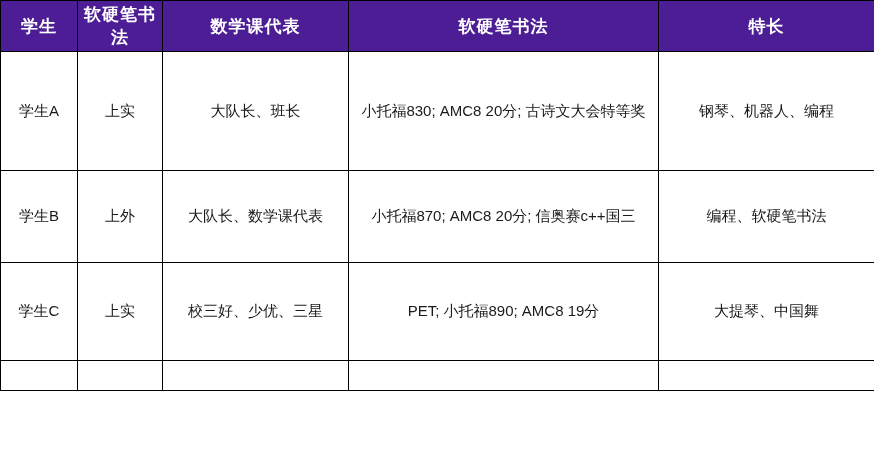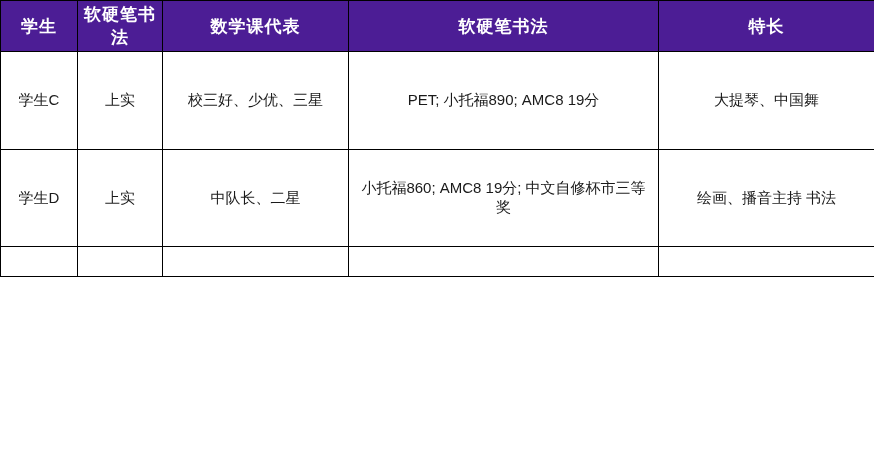--- a/index.html
+++ b/index.html
@@ -64,33 +64,40 @@
     <thead>
       <tr>
         <th>学生</th>
         <th>软硬笔书法</th>
         <th>数学课代表</th>
         <th>软硬笔书法</th>
         <th>特长</th>
       </tr>
     </thead>
     <tbody>
+      <tr class="row-a">
+        <td>学生A</td>
+        <td>上实</td>
+        <td>大队长、班长</td>
+        <td>小托福830; AMC8 20分; 古诗文大会特等奖</td>
+        <td>钢琴、机器人、编程</td>
+      </tr>
+      <tr class="row-b">
+        <td>学生B</td>
+        <td>上外</td>
+        <td>大队长、数学课代表</td>
+        <td>小托福870; AMC8 20分; 信奥赛c++国三</td>
+        <td>编程、软硬笔书法</td>
+      </tr>
       <tr class="row-c">
         <td>学生C</td>
         <td>上实</td>
         <td>校三好、少优、三星</td>
         <td>PET; 小托福890; AMC8 19分</td>
         <td>大提琴、中国舞</td>
-      </tr>
-      <tr class="row-d">
-        <td>学生D</td>
-        <td>上实</td>
-        <td>中队长、二星</td>
-        <td>小托福860; AMC8 19分; 中文自修杯市三等 奖</td>
-        <td>绘画、播音主持 书法</td>
       </tr>
       <tr class="row-partial">
         <td></td>
         <td></td>
         <td></td>
         <td></td>
         <td></td>
       </tr>
     </tbody>
   </table>

